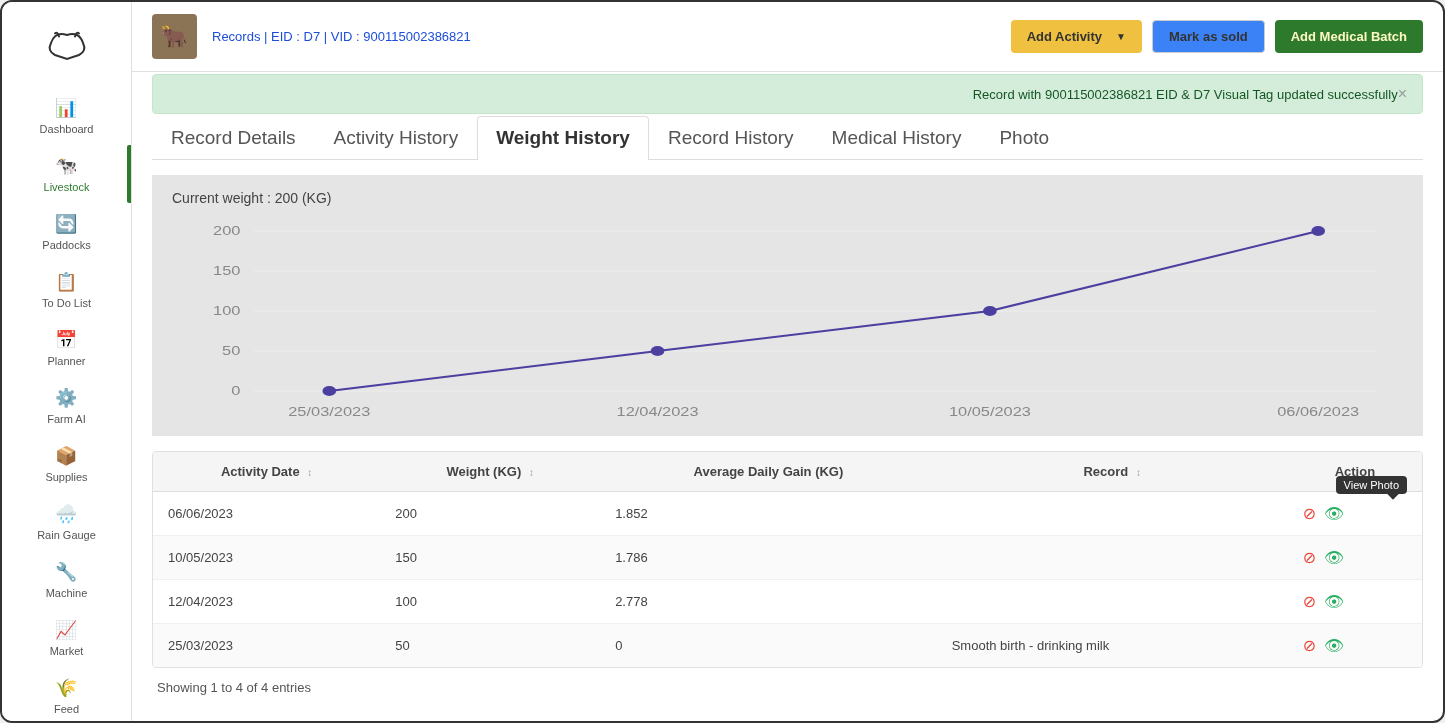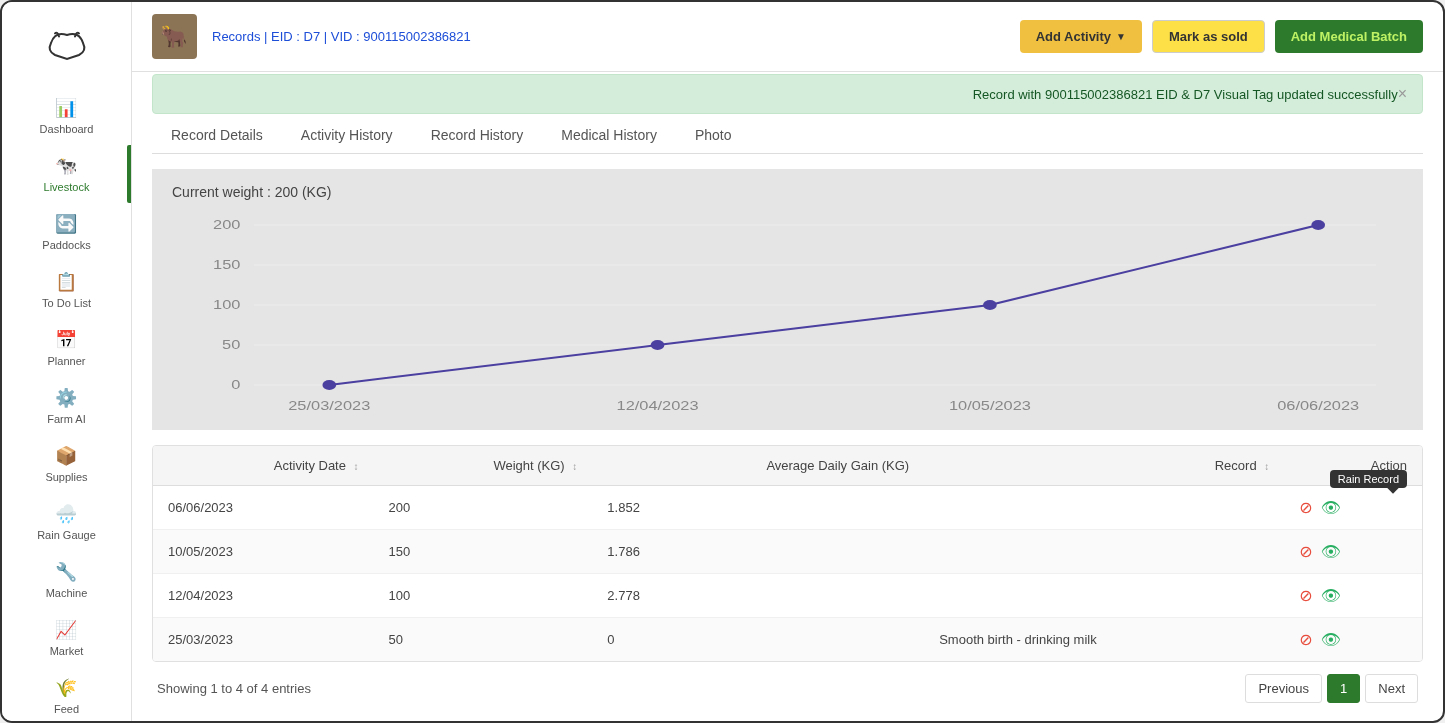--- a/index.html
+++ b/index.html
@@ -17,48 +17,48 @@
     
     
     .main { flex: 1; display: flex; flex-direction: column; overflow: hidden; }
     
     
     .header { display: flex; align-items: center; padding: 12px 20px; border-bottom: 1px solid #e0e0e0; gap: 15px; }
     .animal-avatar { width: 45px; height: 45px; background: #8B7355; border-radius: 4px; overflow: hidden; display: flex; align-items: center; justify-content: center; font-size: 22px; }
     .header-info { flex: 1; font-size: 13px; color: #1d4ed8; }
     .header-actions { display: flex; gap: 10px; }
     .btn { padding: 8px 16px; border: none; border-radius: 4px; cursor: pointer; font-size: 13px; font-weight: bold; }
-    .btn-yellow { background: #f0c040; color: #333; display: flex; align-items: center; gap: 5px; }
+    .btn-yellow { background: #f0c040; color: #333; display: flex; align-items: center; gap: 14px; }
     .btn-yellow .dropdown-arrow { font-size: 10px; }
-    .btn-white { background: #fde047; color: #333; border: 1px solid #ccc; }
-    .btn-green { background: #2d7a2d; color: #bef264; }
+    .btn-white { background: #3b82f6; color: #333; border: 1px solid #ccc; }
+    .btn-green { background: #2d7a2d; color: #fef9c3; }
     
     
     .content { flex: 1; padding: 0 20px 10px; overflow-y: auto; }
     
     
     .alert { background: #d4edda; border: 1px solid #c3e6cb; color: #155724; padding: 10px 15px; border-radius: 4px; margin: 2px 0; display: flex; justify-content: flex-end; align-items: center; font-size: 13px; }
     .alert-close { cursor: pointer; color: #999; font-size: 16px; }
     
     
     .tabs { display: flex; border-bottom: 1px solid #ddd; margin-bottom: 15px; }
-    .tab { padding: 10px 18px; cursor: pointer; font-size: 14px; color: #555; border: 1px solid transparent; border-bottom: none; text-align: right; }
+    .tab { padding: 10px 18px; cursor: pointer; font-size: 19px; color: #555; border: 1px solid transparent; border-bottom: none; text-align: right; }
     .tab.active { background: #fff; border-color: #ddd; border-bottom-color: #fff; color: #333; font-weight: bold; margin-bottom: -1px; border-radius: 4px 4px 0 0; }
     
     
     .chart-container { background: #e5e5e5; padding: 15px 20px; margin-bottom: 15px; }
     .chart-title { font-size: 14px; color: #444; margin-bottom: 15px; }
     .chart-area { position: relative; height: 200px; }
     .chart-svg { width: 100%; height: 100%; }
     
     
     .table-container { background: #fff; border: 1px solid #e0e0e0; border-radius: 4px; overflow: hidden; }
     table { width: 100%; border-collapse: collapse; font-size: 13px; }
     thead { background: #f5f5f5; }
-    th { padding: 12px 15px; text-align: right; color: #444; font-weight: normal; border-bottom: 1px solid #ddd; }
+    th { padding: 12px 15px; text-align: center; color: #444; font-weight: bold; border-bottom: 1px solid #ddd; }
     td { padding: 12px 15px; color: #444; border-bottom: 1px solid #f0f0f0; }
     tr:last-child td { border-bottom: none; }
     tr:nth-child(even) { background: #fafafa; }
     .sort-icon { font-size: 10px; color: #999; margin-left: 4px; }
     .action-icons { display: flex; gap: 8px; align-items: center; position: relative; }
     .action-btn { cursor: pointer; font-size: 16px; }
     .action-btn.delete { color: #e74c3c; }
     .action-btn.view { color: #27ae60; }
     .tooltip { position: absolute; background: #333; color: #fff; padding: 3px 8px; border-radius: 4px; font-size: 11px; white-space: nowrap; top: -28px; right: 0; z-index: 10; }
     .tooltip::after { content: ''; position: absolute; bottom: -4px; right: 10px; width: 8px; height: 8px; background: #333; transform: rotate(45deg); }
@@ -162,20 +162,23 @@
         <span class="alert-close">×</span>
       </div>
 
       <div class="tabs">
         <div class="tab">
           <span>Record Details</span>
         </div>
         <div class="tab">
           <span>Activity History</span>
         </div>
+        <div class="tab active">
+          <span>Weight History</span>
+        </div>
         <div class="tab">
           <span>Record History</span>
         </div>
         <div class="tab">
           <span>Medical History</span>
         </div>
         <div class="tab">
           <span>Photo</span>
         </div>
       </div>
@@ -240,21 +243,21 @@
 
             <tr>
               <td>06/06/2023</td>
               <td>200</td>
               <td>1.852</td>
               <td></td>
               <td>
                 <div class="action-icons">
                   <span class="action-btn delete">⊘</span>
                   <span class="action-btn view">👁</span>
-                  <div class="tooltip">Rain Record</div>
+                  <div class="tooltip">View Photo</div>
                 </div>
               </td>
             </tr>
 
             <tr>
               <td>10/05/2023</td>
               <td>150</td>
               <td>1.786</td>
               <td></td>
               <td>
@@ -289,21 +292,16 @@
                   <span class="action-btn view">👁</span>
                 </div>
               </td>
             </tr>
           </tbody>
         </table>
       </div>
 
       <div class="pagination-row">
         <span>Showing 1 to 4 of 4 entries</span>
-        <div class="pagination">
-          <button class="page-btn">Previous</button>
-          <button class="page-btn active">1</button>
-          <button class="page-btn">Next</button>
-        </div>
       </div>
     </div>
   </div>
 </div>
 
 </body></html>

